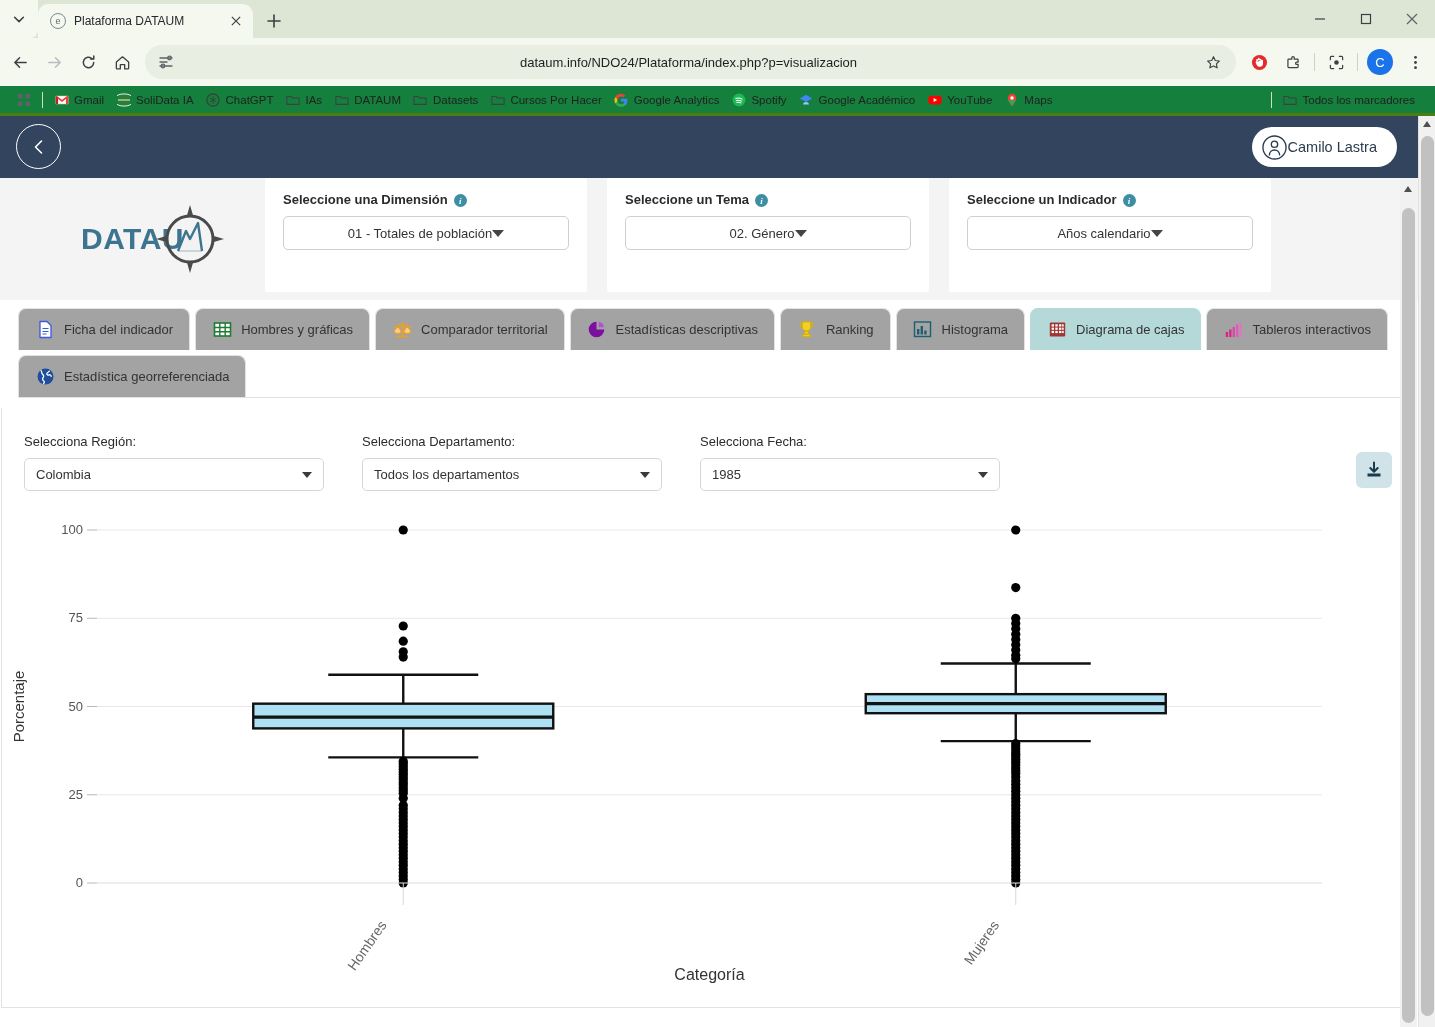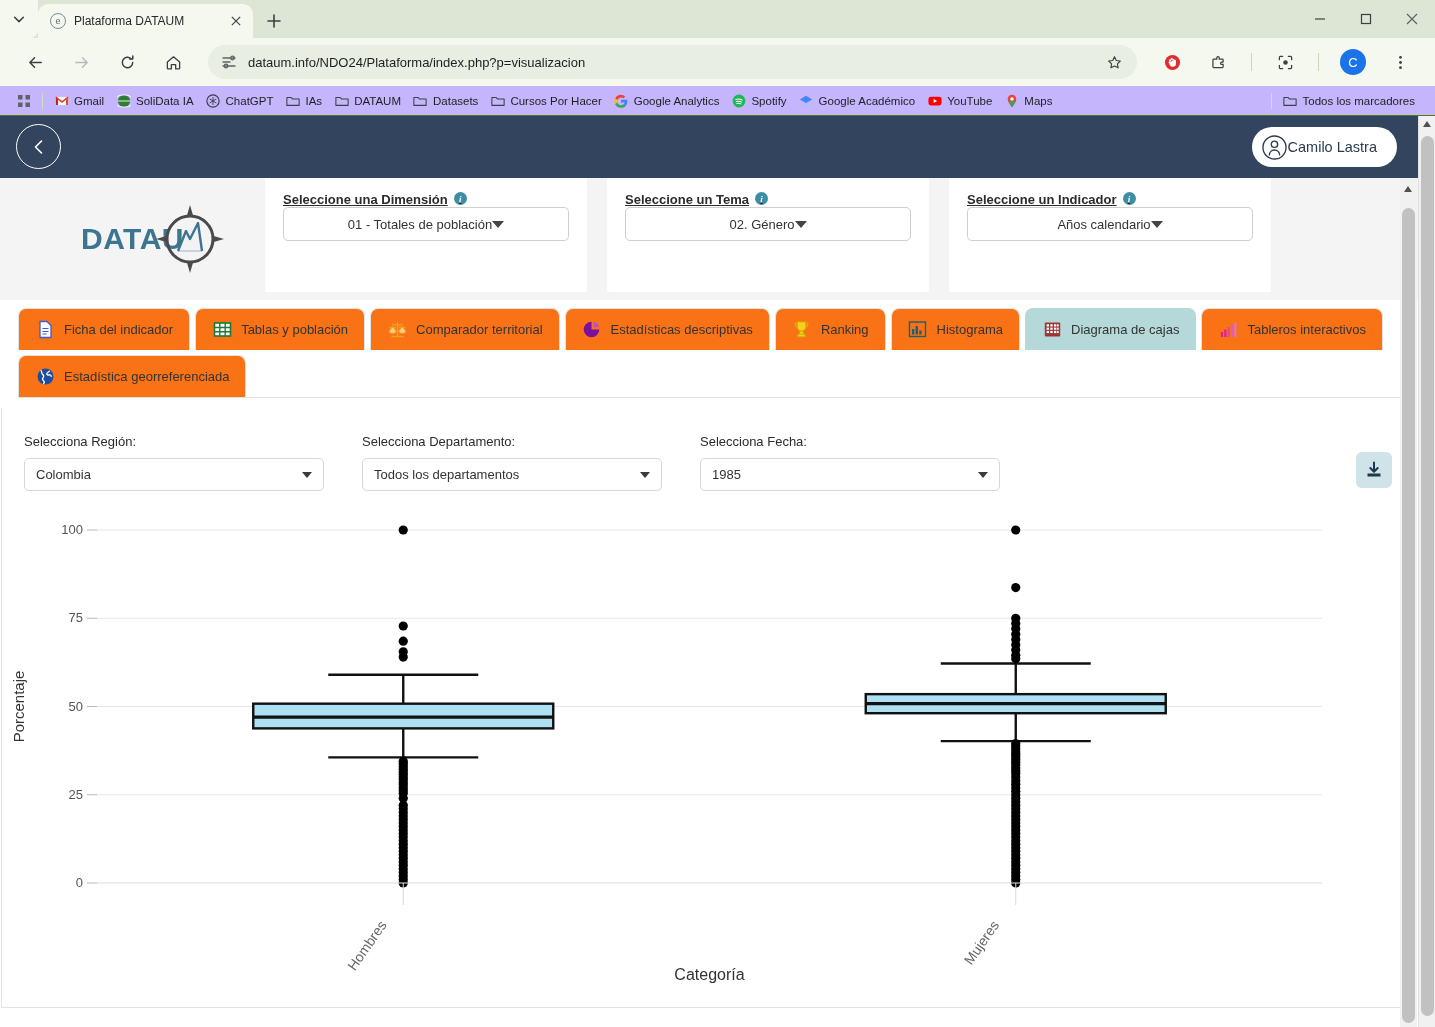--- a/index.html
+++ b/index.html
@@ -43,21 +43,21 @@
   }
   .newtab svg { width: 14px; height: 14px; }
   .wincontrols {
     position: absolute; right: 0; top: 0; height: 38px; display: flex;
   }
   .wc { width: 46px; height: 38px; display:flex; align-items:center; justify-content:center; }
   .wc svg { width: 12px; height: 12px; }
 
   .toolbar {
     height: 48px; background: #f4f8ef; display: flex; align-items: center;
-    padding: 0 18px; gap: 12px;
+    padding: 0 3px; gap: 0; text-align: center;
   }
   .tbtn {
     width: 34px; height: 34px; border-radius: 50%;
     display: flex; align-items: center; justify-content: center; flex-shrink: 0;
   }
   .tbtn svg { width: 17px; height: 17px; }
   .omnibox {
     flex: 1; height: 34px; background: #e8eee2; border-radius: 18px;
     display: flex; align-items: center; padding: 0 12px; gap: 10px;
     margin: 0 6px; min-width: 0;
@@ -68,22 +68,22 @@
   .omni-star { width: 22px; height: 22px; display:flex; align-items:center; justify-content:center; flex-shrink:0;}
   .omni-star svg { width: 15px; height: 15px; }
   .ext-sep { width: 1px; height: 18px; background: #c9d8bb; margin: 0 4px; }
   .avatar-btn {
     width: 26px; height: 26px; border-radius: 50%; background: #1a73e8;
     color: #fff; font-size: 13px; display: flex; align-items: center;
     justify-content: center; margin: 0 5px; flex-shrink: 0;
   }
 
   .bookmarks {
-    height: 30px; background: #c4b5fd; display: flex; align-items: center;
-    padding: 0 10px; gap: 0; position: relative; border-bottom: 1px solid #4d7c0f;
+    height: 30px; background: #15803d; display: flex; align-items: center;
+    padding: 0 10px; gap: 0; position: relative; border-bottom: 3px solid #4d7c0f;
   }
   .bm {
     display: flex; align-items: center; gap: 5px; padding: 3px 6px;
     border-radius: 4px; font-size: 11.5px; color: #1f1f1f; white-space: nowrap;
   }
   .bm .bmi { width: 15px; height: 15px; display:flex; align-items:center; justify-content:center; flex-shrink:0;}
   .bm .bmi svg { width: 14px; height: 14px; }
   .bm-sep { width: 1px; height: 16px; background: #cfe0c0; margin: 0 5px; }
   .bm-overflow { margin-left: auto; display:flex; align-items:center; gap: 2px;}
 
@@ -123,41 +123,41 @@
   .logo .compass {
     position: absolute; right: -42px; top: 50%; transform: translateY(-50%);
     width: 72px; height: 72px;
   }
   .sel-card {
     background: #ffffff; width: 322px; height: 114px; margin-right: 20px;
     padding: 14px 18px 0 18px; border-radius: 2px;
   }
   .sel-card:first-of-type { margin-left: 0; }
   .sel-label {
-    font-size: 13px; font-weight: bold; color: #2b2b2b; 
-    display: flex; align-items: flex-start; gap: 6px; text-decoration: underline;
+    font-size: 13px; font-weight: bold; color: #2b2b2b; margin-bottom: 9px;
+    display: flex; align-items: flex-end; gap: 6px;
   }
   .info-dot {
     width: 13px; height: 13px; border-radius: 50%; background: #3d8ea3;
     color: #fff; font-size: 9px; font-style: italic; font-weight: bold;
     display: flex; align-items: center; justify-content: center; font-family: "Liberation Serif", serif;
   }
   .sel-box {
     height: 34px; border: 1px solid #cfcfcf; border-radius: 5px; background: #fff;
     display: flex; align-items: center; justify-content: center;
     padding: 0 11px; font-size: 13px; color: #333;
   }
   .caret { width: 0; height: 0; border-left: 6px solid transparent; border-right: 6px solid transparent; border-top: 7px solid #444; }
 
   
   .tabs-row {
     background: #fff; padding: 8px 0 0 18px; display: flex; flex-wrap: wrap; gap: 5px;
   }
   .vtab {
-    height: 42px; background: #f97316; border: 1px solid #e2e2e2; border-bottom: none;
+    height: 42px; background: #a3a3a3; border: 1px solid #e2e2e2; border-bottom: none;
     border-radius: 8px 8px 0 0; display: flex; align-items: center; gap: 9px;
     padding: 0 16px; font-size: 13px; color: #333; white-space: nowrap;
   }
   .vtab.active { background: #b5d8d8; border-color: #b5d8d8; }
   .vtab .ti { width: 20px; height: 20px; display: flex; align-items: center; justify-content: center; flex-shrink: 0;}
   .vtab .ti svg { width: 19px; height: 19px; }
   .tabs-underline { height: 1px; background: #e2e2e2; margin: 0 18px; }
 
   
   .panel {
@@ -539,21 +539,21 @@
         </span>
         <span>Ficha del indicador</span>
       </div>
       <div class="vtab">
         <span class="ti">
           <svg viewBox="0 0 19 19">
               <rect x="1.5" y="3" width="16" height="13" fill="#fff" stroke="#1e7b33" stroke-width="1.6"></rect>
               <path d="M1.5 7.5h16M1.5 11.8h16M6.8 3v13M12.2 3v13" stroke="#1e7b33" stroke-width="1.4"></path>
             </svg>
         </span>
-        <span>Tablas y población</span>
+        <span>Hombres y gráficas</span>
       </div>
       <div class="vtab">
         <span class="ti">
           <svg viewBox="0 0 19 19">
               <path d="M9.5 2.5v14M4 16.5h11M2 7.5h5.5M11.5 7.5H17M4.7 4.2L9.5 5.6l4.8-1.4" stroke="#f0a020" stroke-width="1.4" fill="none" stroke-linecap="round"></path>
               <path d="M1.3 11c0 1.4 1.2 2.4 3.4 2.4S8.1 12.4 8.1 11L4.7 6.2z" fill="#fdd08a" stroke="#f0a020" stroke-width="1.1"></path>
               <path d="M10.9 11c0 1.4 1.2 2.4 3.4 2.4s3.4-1 3.4-2.4L14.3 6.2z" fill="#fdd08a" stroke="#f0a020" stroke-width="1.1"></path>
             </svg>
         </span>
         <span>Comparador territorial</span>

